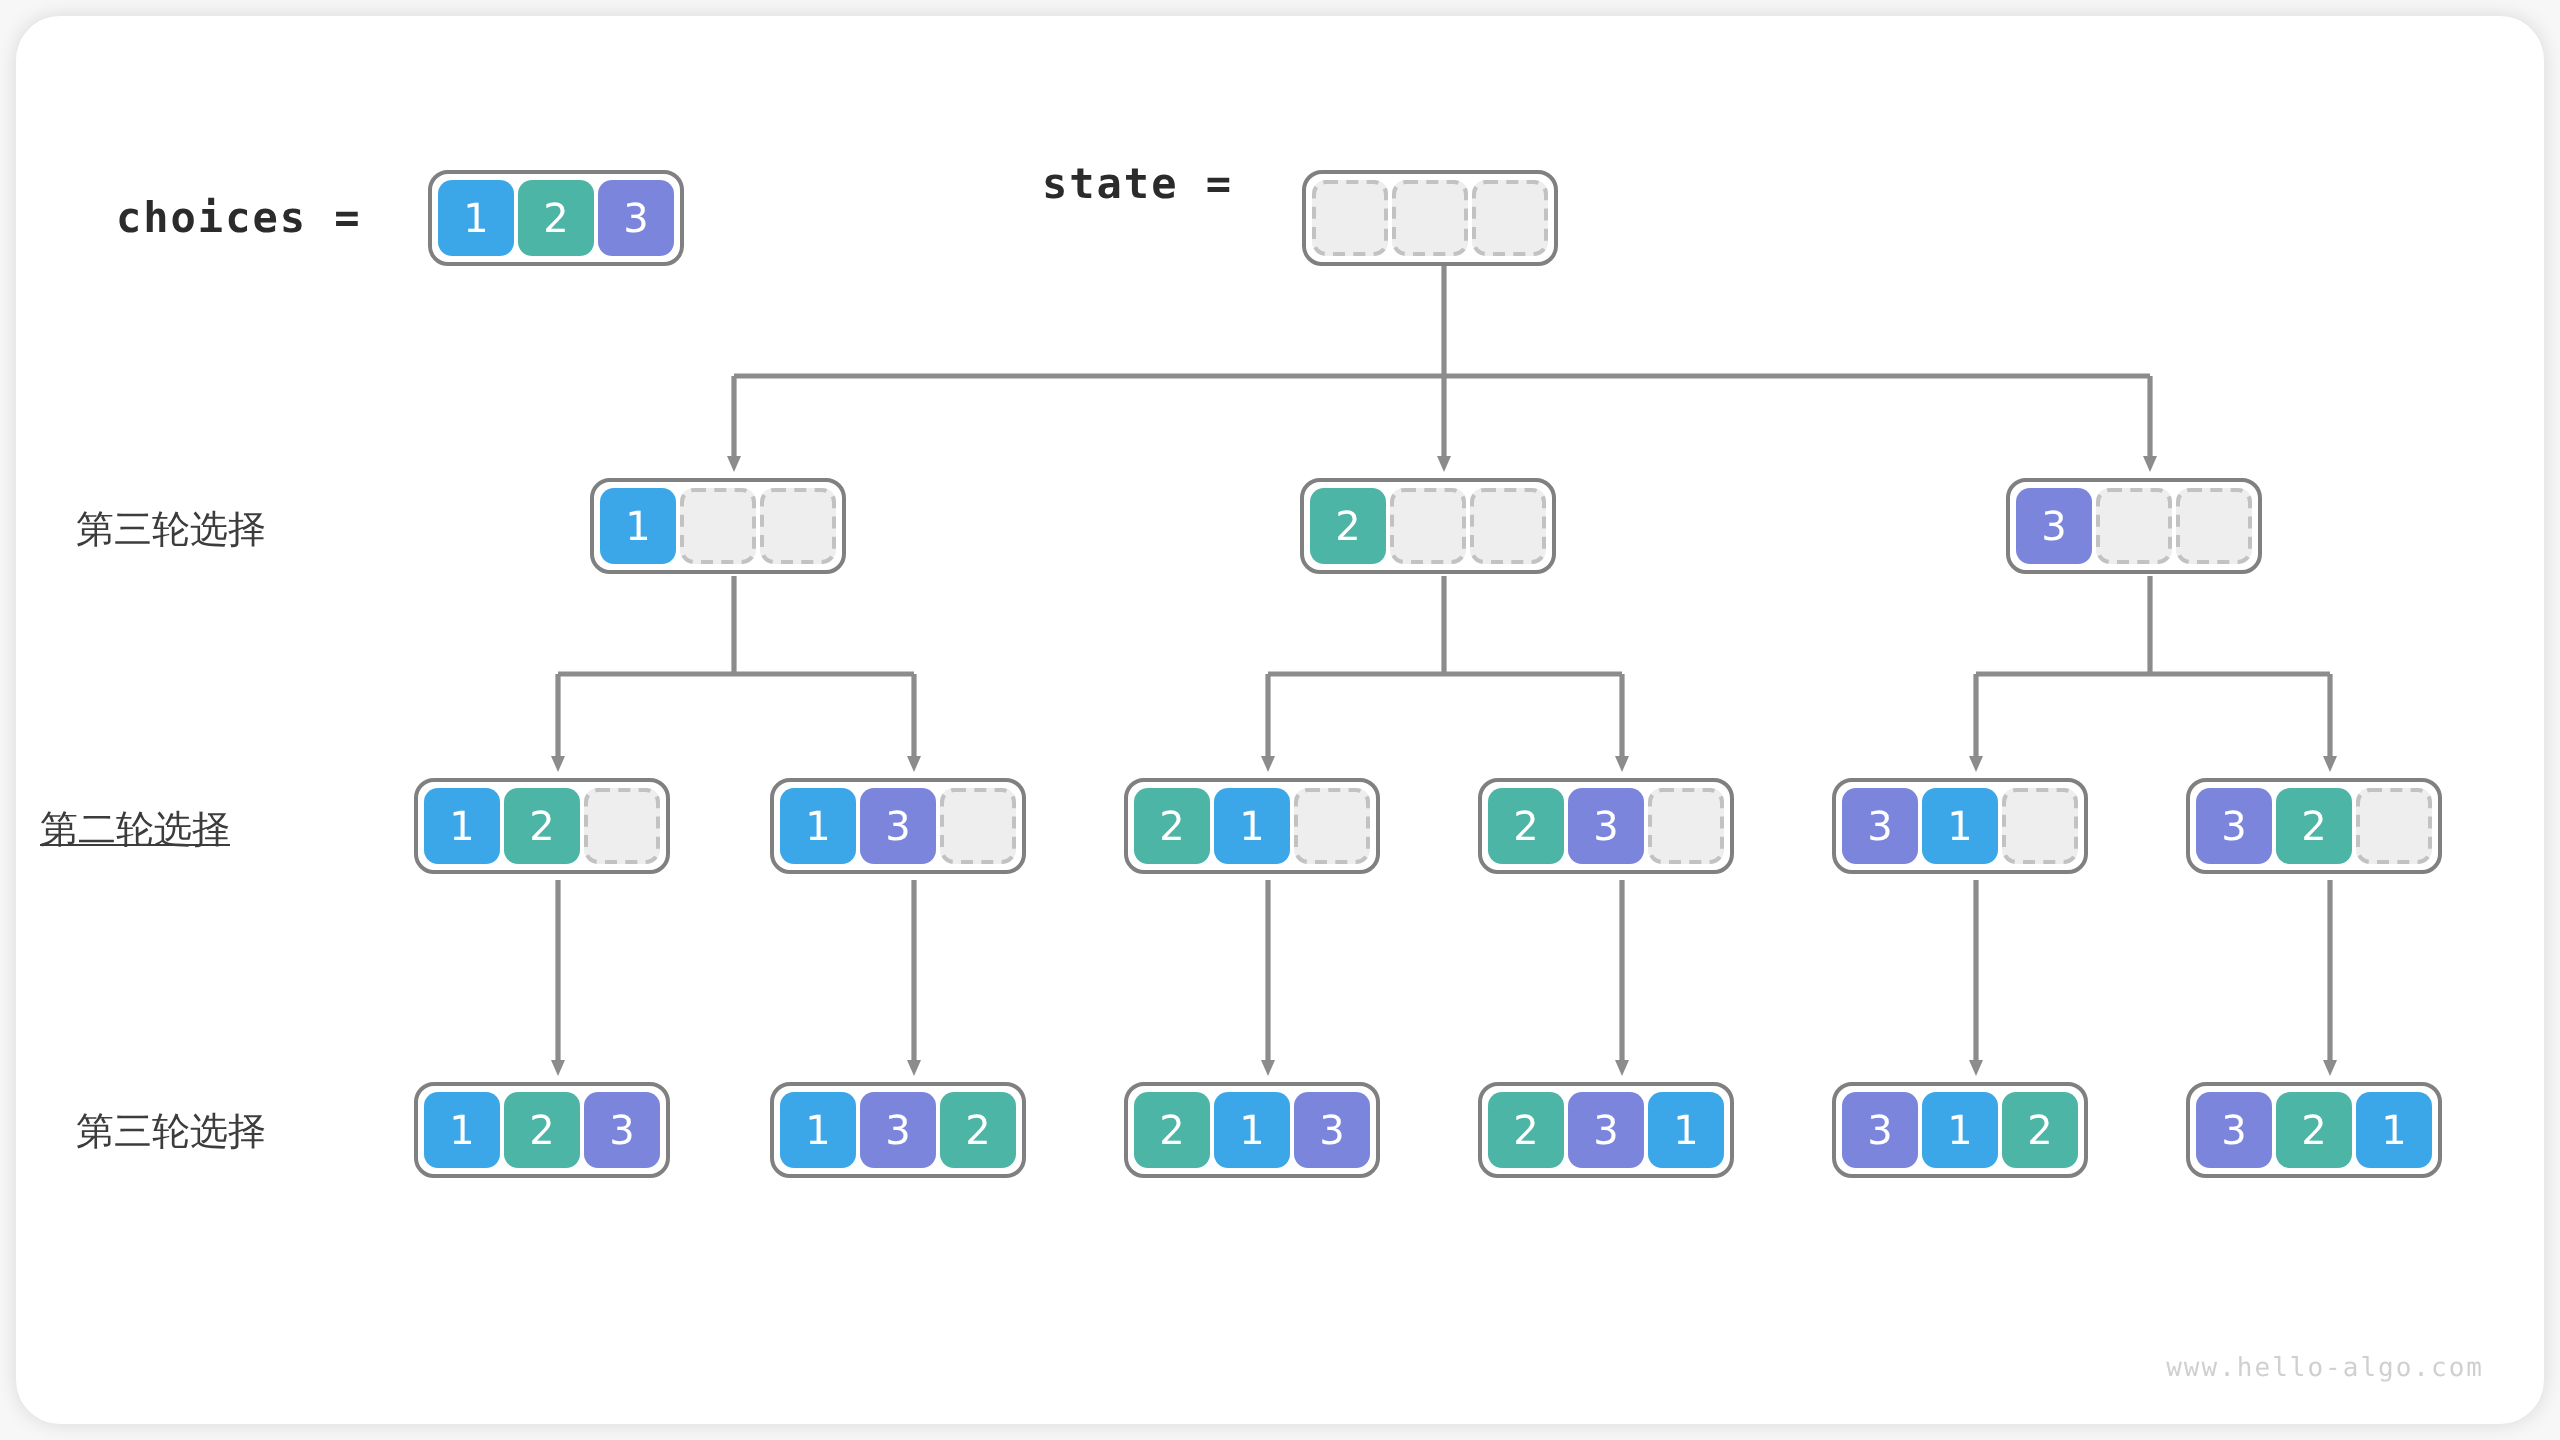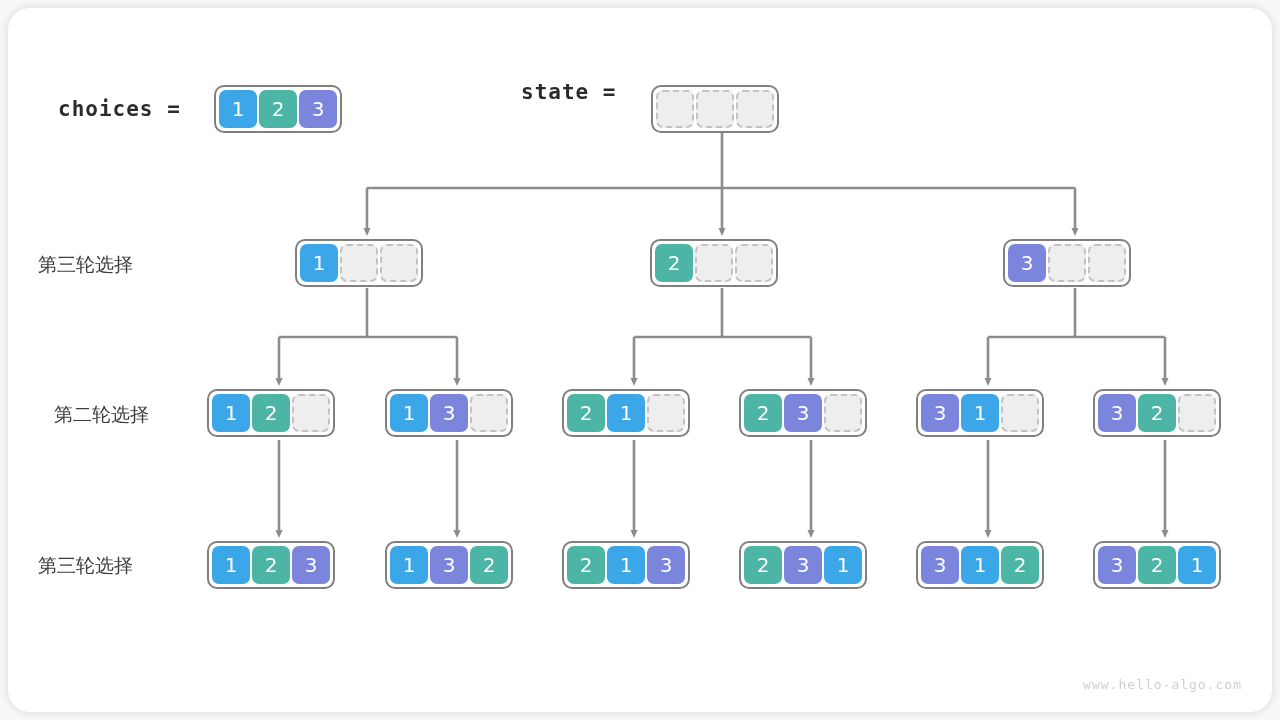--- a/index.html
+++ b/index.html
@@ -154,21 +154,21 @@
     </div>
 
   <div class="code-label" style="left:521px; top:80px;">state =</div>
   <div class="array" style="left:651px; top:85px;">
       <div class="cell empty"></div>
       <div class="cell empty"></div>
       <div class="cell empty"></div>
     </div>
 
   <div class="row-label" style="left:38px; top:252px;">第三轮选择</div>
-  <div class="row-label" style="left:54px; top:402px;">第二轮选择</div>
+  <div class="row-label" style="left:20px; top:402px;text-decoration:underline;">第二轮选择</div>
   <div class="row-label" style="left:38px; top:553px;text-align:right;">第三轮选择</div>
 
   <div class="array" style="left:295px; top:239px;">
       <div class="cell blue">1</div>
       <div class="cell empty"></div>
       <div class="cell empty"></div>
     </div>
   <div class="array" style="left:650px; top:239px;">
       <div class="cell teal">2</div>
       <div class="cell empty"></div>

